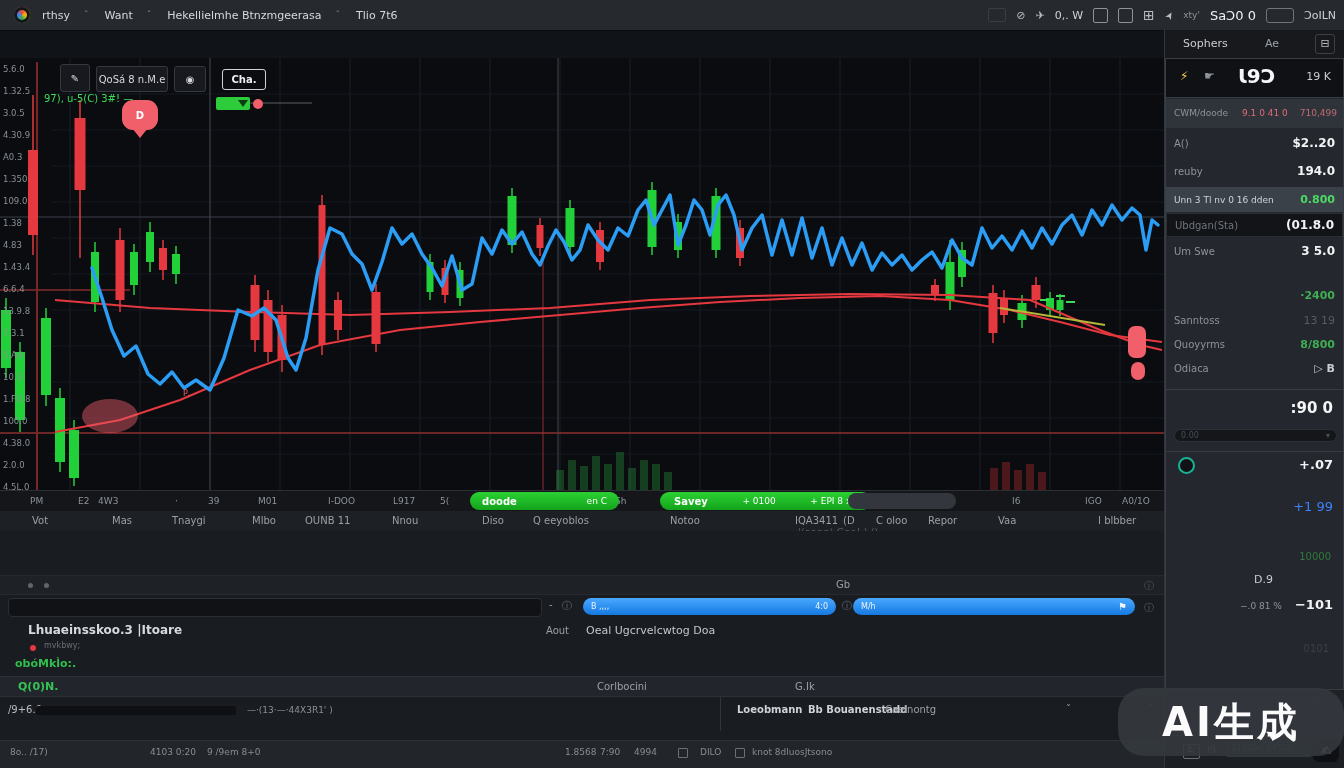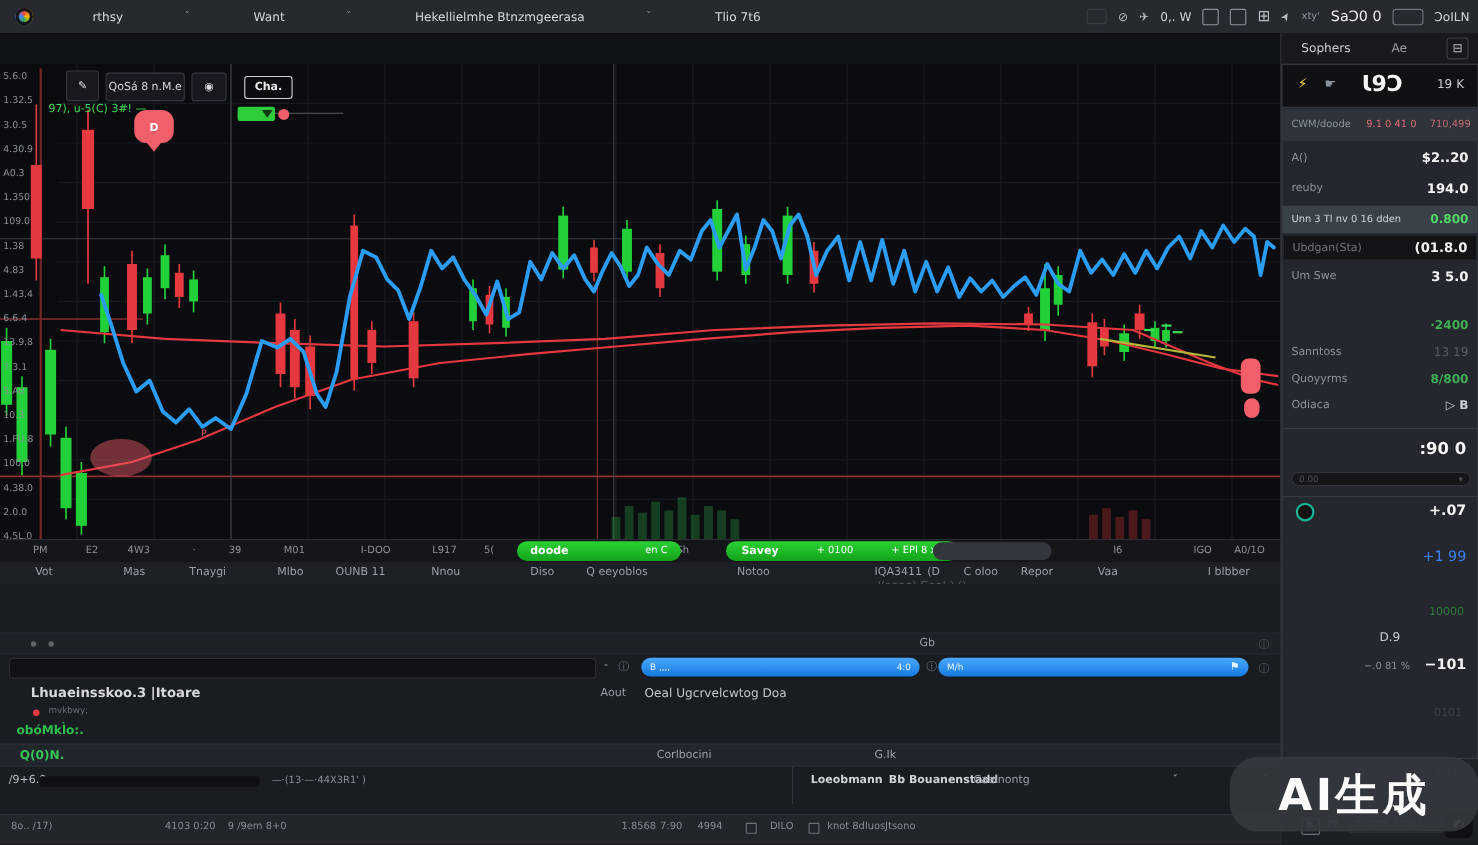--- a/index.html
+++ b/index.html
@@ -1,21 +1,21 @@
 <!DOCTYPE html>
 <html><head>
 <meta charset="utf-8">
 <style>
   html,body{margin:0;padding:0;background:#000;}
   .screen{position:relative;width:1344px;height:768px;overflow:hidden;background:#101317;
           font-family:"DejaVu Sans","Liberation Sans",sans-serif;color:#c9cdd1;}
 
   
   .topbar{position:absolute;left:0;top:0;width:1344px;height:30px;background:#26292e;
-          border-bottom:1px solid #0a0b0d;display:flex;align-items:center;gap:42px;}
+          border-bottom:1px solid #0a0b0d;display:flex;align-items:center;}
   .logo{width:16px;height:16px;border-radius:50%;margin:0 12px 0 14px;
         background:conic-gradient(#e8453c,#fbbc05,#34a853,#4285f4,#e8453c);
         box-shadow:inset 0 0 0 4px #26292e00, inset 0 0 0 3px #14161a;}
   .menu-item{font-size:11px;color:#d6d9dc;margin-right:14px;white-space:nowrap;}
   .menu-caret{font-size:9px;color:#8d939a;margin-right:16px;}
   .tb-right{position:absolute;right:8px;top:0;height:30px;display:flex;align-items:center;gap:10px;}
   .ghost-ic{width:16px;height:12px;border:1px solid #3a3e43;border-radius:2px;}
   .tb-ic{color:#b9bdc2;font-size:11px;}
   .tb-txt{color:#cfd3d7;font-size:11px;white-space:nowrap;}
   .tb-big{color:#f0f1f3;font-size:13px;}
@@ -296,21 +296,21 @@
     </div>
     <div class="ct-btn light" style="left:222px;top:11px;width:42px;height:19px;">
       <span>Cha.</span>
     </div>
   </div>
 
   <div class="timebar">
     <div id="time-labels">
         <span class="time-label" style="left: 30px;">PM</span>
         <span class="time-label" style="left: 78px;">E2</span>
-        <span class="time-label" style="left: 116px;">4W3</span>
+        <span class="time-label" style="left: 98px;">4W3</span>
         <span class="time-label" style="left: 175px;">·</span>
         <span class="time-label" style="left: 208px;">39</span>
         <span class="time-label" style="left: 258px;">M01</span>
         <span class="time-label" style="left: 328px;">I-DOO</span>
         <span class="time-label" style="left: 393px;">L917</span>
         <span class="time-label" style="left: 440px;">5(</span>
         <span class="time-label" style="left: 615px;">Sh</span>
         <span class="time-label" style="left: 930px;">I2O</span>
         <span class="time-label" style="left: 1012px;">I6</span>
         <span class="time-label" style="left: 1085px;">IGO</span>

